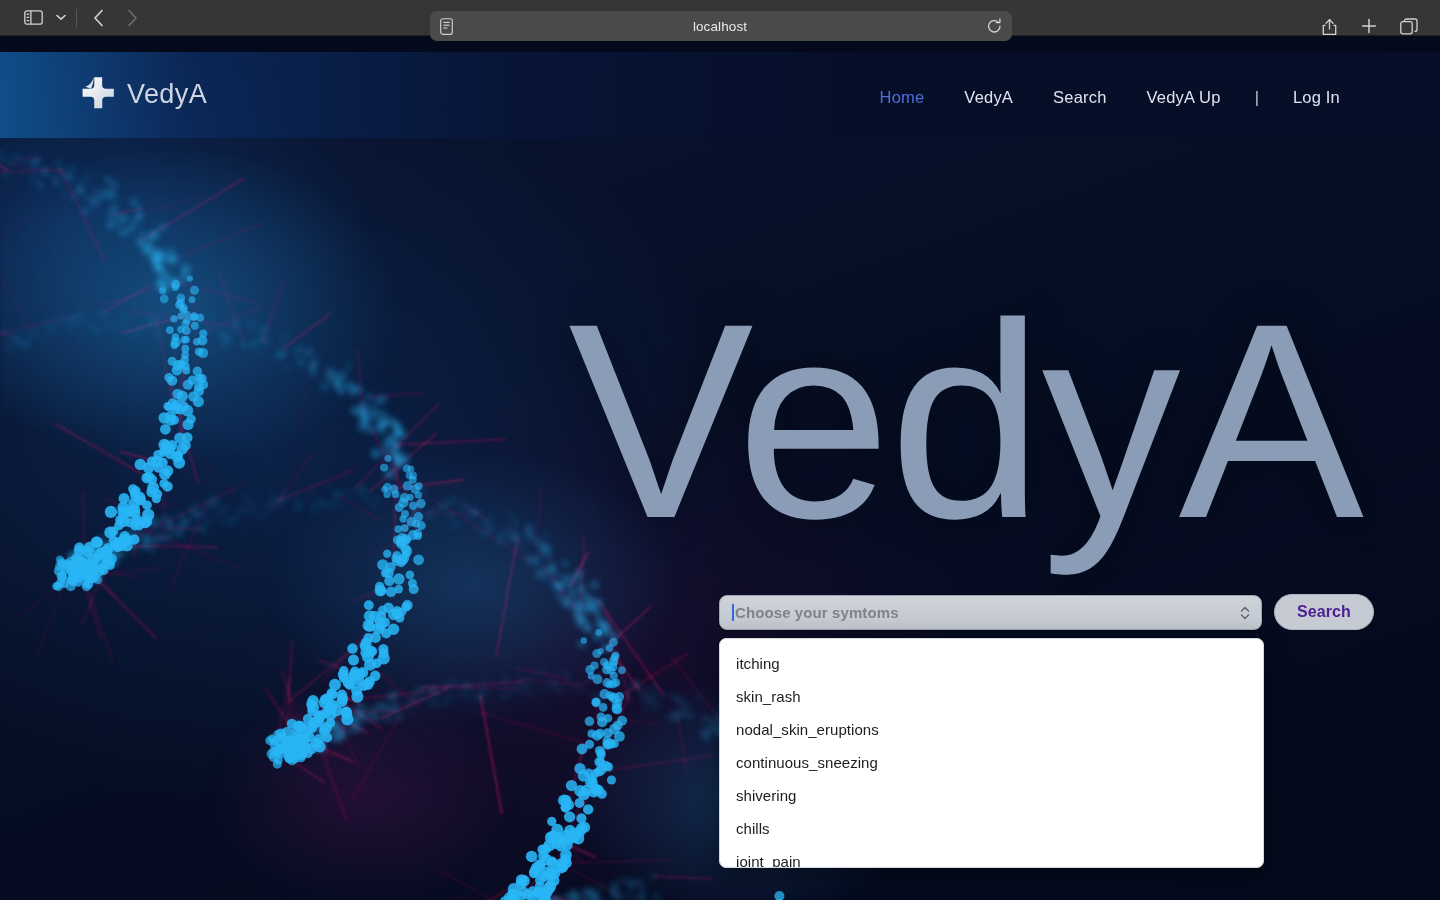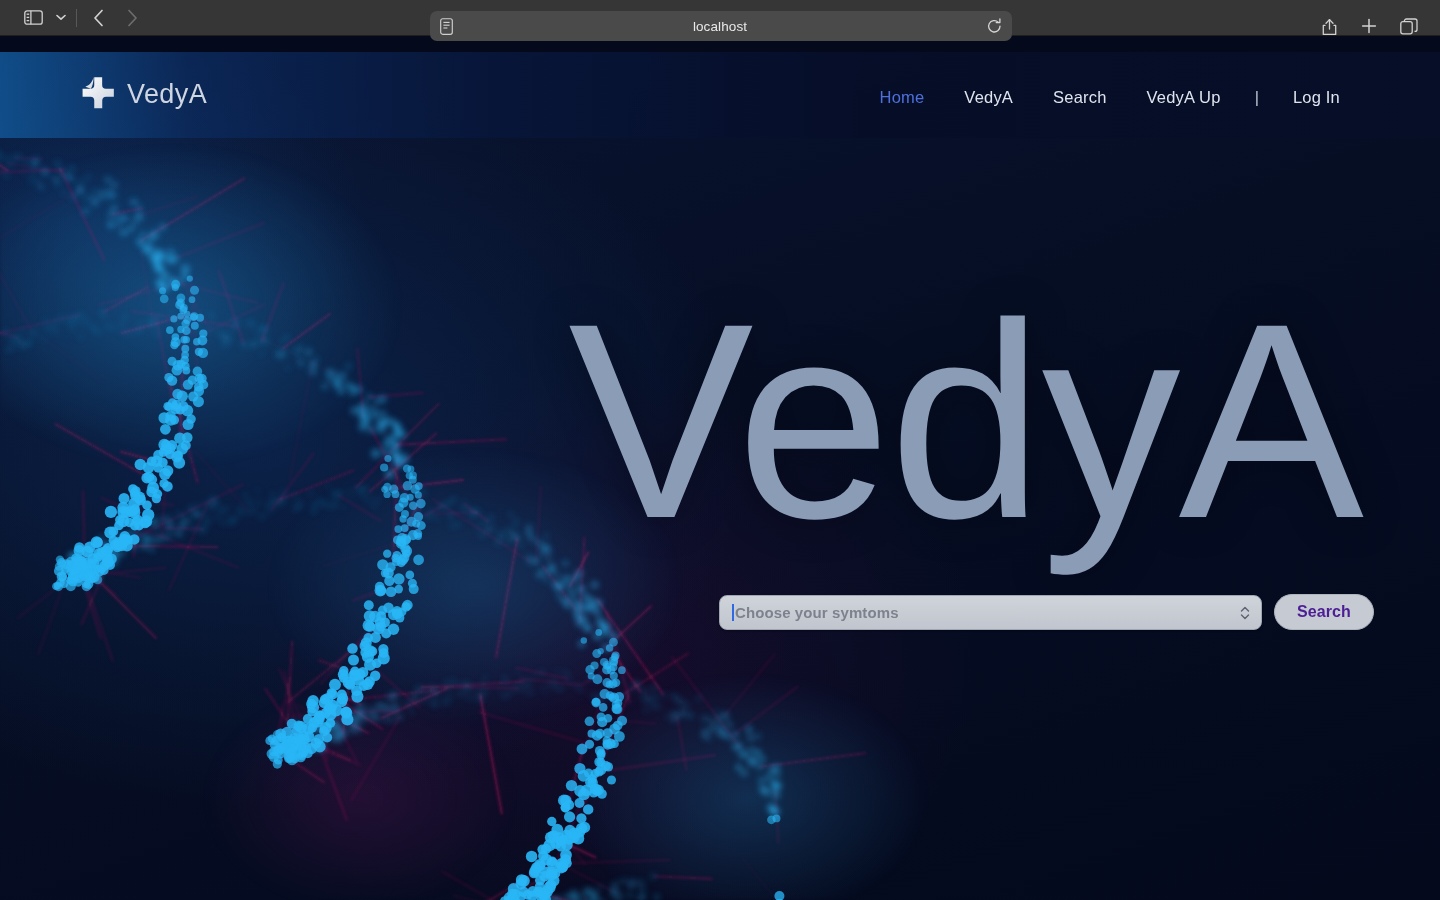--- a/index.html
+++ b/index.html
@@ -2134,14 +2134,23 @@
       <span class="stepper">
         <svg width="12" height="20" viewBox="0 0 12 20" fill="none" stroke="currentColor" stroke-width="1.4" stroke-linecap="round" stroke-linejoin="round">
           <polyline points="2.5,8 6,4.4 9.5,8"></polyline>
           <polyline points="2.5,12 6,15.6 9.5,12"></polyline>
         </svg>
       </span>
     </div>
     <button class="search-btn">Search</button>
   </div>
 
+  <div class="dropdown">
+    <div class="dd-item">itching</div>
+    <div class="dd-item">skin_rash</div>
+    <div class="dd-item">nodal_skin_eruptions</div>
+    <div class="dd-item">continuous_sneezing</div>
+    <div class="dd-item">shivering</div>
+    <div class="dd-item">chills</div>
+    <div class="dd-item">joint_pain</div>
+  </div>
 
 </div>
 
 </body></html>

